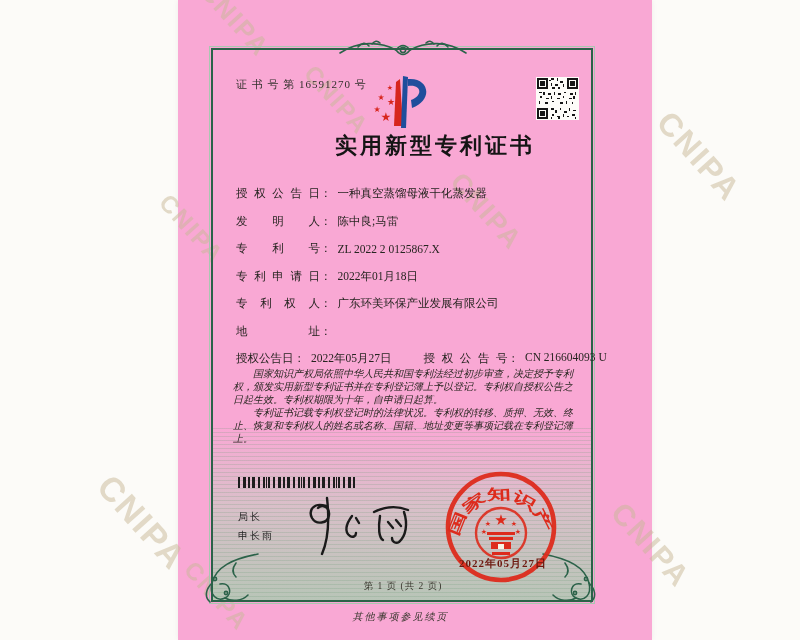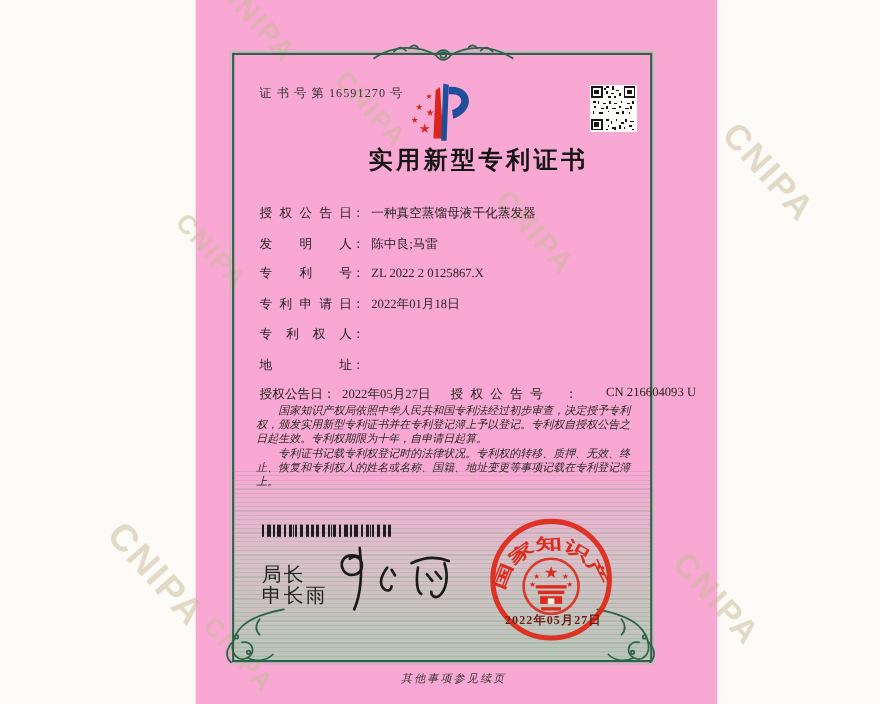--- a/index.html
+++ b/index.html
@@ -18,36 +18,36 @@
       font-weight:bold;transform:rotate(48deg);letter-spacing:2px;white-space:nowrap;}
   
   .c{position:absolute;z-index:3;}
   .certno{left:58px;top:77px;font-size:11px;letter-spacing:1px;color:#33312c;}
   .title{left:35px;top:131px;width:380px;text-align:center;font-size:22px;font-weight:bold;
          letter-spacing:3px;color:#151515;padding-left:32px;}
   .rows{left:58px;top:180px;width:340px;font-size:11.5px;color:#262420;}
   .row{height:27.5px;display:flex;align-items:center;white-space:nowrap;}
   .flabel{display:inline-block;width:84px;text-align:justify;text-align-last:justify;}
   .fcolon{margin-right:6px;}
-  .pair2{margin-left:18px;display:flex;gap:20px;}
+  .pair2{margin-left:32px;display:flex;}
   .paras{left:55px;top:367px;width:340px;font-size:10px;line-height:13px;color:#2a2822;
          font-style:italic;}
   .paras p{margin:0;text-indent:2em;}
   .barcode{left:60px;top:477px;width:118px;height:11px;
     background-image:
       repeating-linear-gradient(90deg,#1d1d1d 0 2px,transparent 2px 5px),
       repeating-linear-gradient(90deg,#1d1d1d 0 1px,transparent 1px 7px);}
-  .signer{font-family:Liberation Mono, monospace;font-size:18px;color:#222;letter-spacing:2px;}
+  .signer{font-family:Liberation Mono, monospace;font-size:10px;color:#222;letter-spacing:2px;}
   .sigimg{left:118px;top:494px;}
   .seal{left:265px;top:469px;}
   .sealdate{left:250px;top:556px;width:150px;text-align:center;font-size:11px;font-weight:bold;
             color:#6e1a10;letter-spacing:1px;}
   .pageinfo{left:35px;top:580px;width:380px;text-align:center;font-size:9.5px;color:#3a382f;letter-spacing:1px;}
   .note{left:0;top:610px;width:445px;text-align:center;font-size:10px;color:#3a382f;
-        font-style:italic;letter-spacing:2px;margin-left:12px;}
+        font-style:italic;letter-spacing:2px;}
   .orn{stroke:#2b6249;fill:none;stroke-width:1.6;stroke-linecap:round;}
   svg{display:block;}
 </style>
 </head>
 <body>
 
 <div class="page">
   <div class="frame">
     <div class="band"></div>
   </div>
@@ -180,20 +180,21 @@
       <span>ZL 2022 2 0125867.X</span>
     </div>
     <div class="row">
       <span class="flabel">专利申请日</span>
         <span class="fcolon">：</span>
       <span>2022年01月18日</span>
     </div>
     <div class="row">
       <span class="flabel">专利权人</span>
         <span class="fcolon">：</span>
+      <span>广东环美环保产业发展有限公司</span>
     </div>
     <div class="row">
       <span class="flabel">地址</span>
         <span class="fcolon">：</span>
     </div>
     <div class="row">
       <span class="flabel">授权公告日</span>
         <span class="fcolon">：</span>
       <span>2022年05月27日</span>
       <span class="pair2">
@@ -249,20 +250,21 @@
         <rect x="48" y="73" width="20" height="7"></rect>
         <rect x="49" y="83" width="18" height="3"></rect>
       </g>
       <g fill="#f8f3e6">
         <rect x="55" y="75" width="6" height="5"></rect>
       </g>
     </g>
   </svg>
   <div class="c sealdate">2022年05月27日</div>
 
+  <div class="c pageinfo">第 1 页 (共 2 页)</div>
   <div class="c note">其他事项参见续页</div>
 </div>
 
 <div class="wm" style="left:190px;top:4px;font-size:26px;">CNIPA</div>
 <div class="wm" style="left:295px;top:86px;font-size:24px;">CNIPA</div>
 <div class="wm" style="left:440px;top:196px;font-size:27px;">CNIPA</div>
 <div class="wm" style="left:645px;top:138px;font-size:32px;">CNIPA</div>
 <div class="wm" style="left:150px;top:215px;font-size:24px;">CNIPA</div>
 <div class="wm" style="left:85px;top:503px;font-size:34px;">CNIPA</div>
 <div class="wm" style="left:600px;top:528px;font-size:30px;">CNIPA</div>

